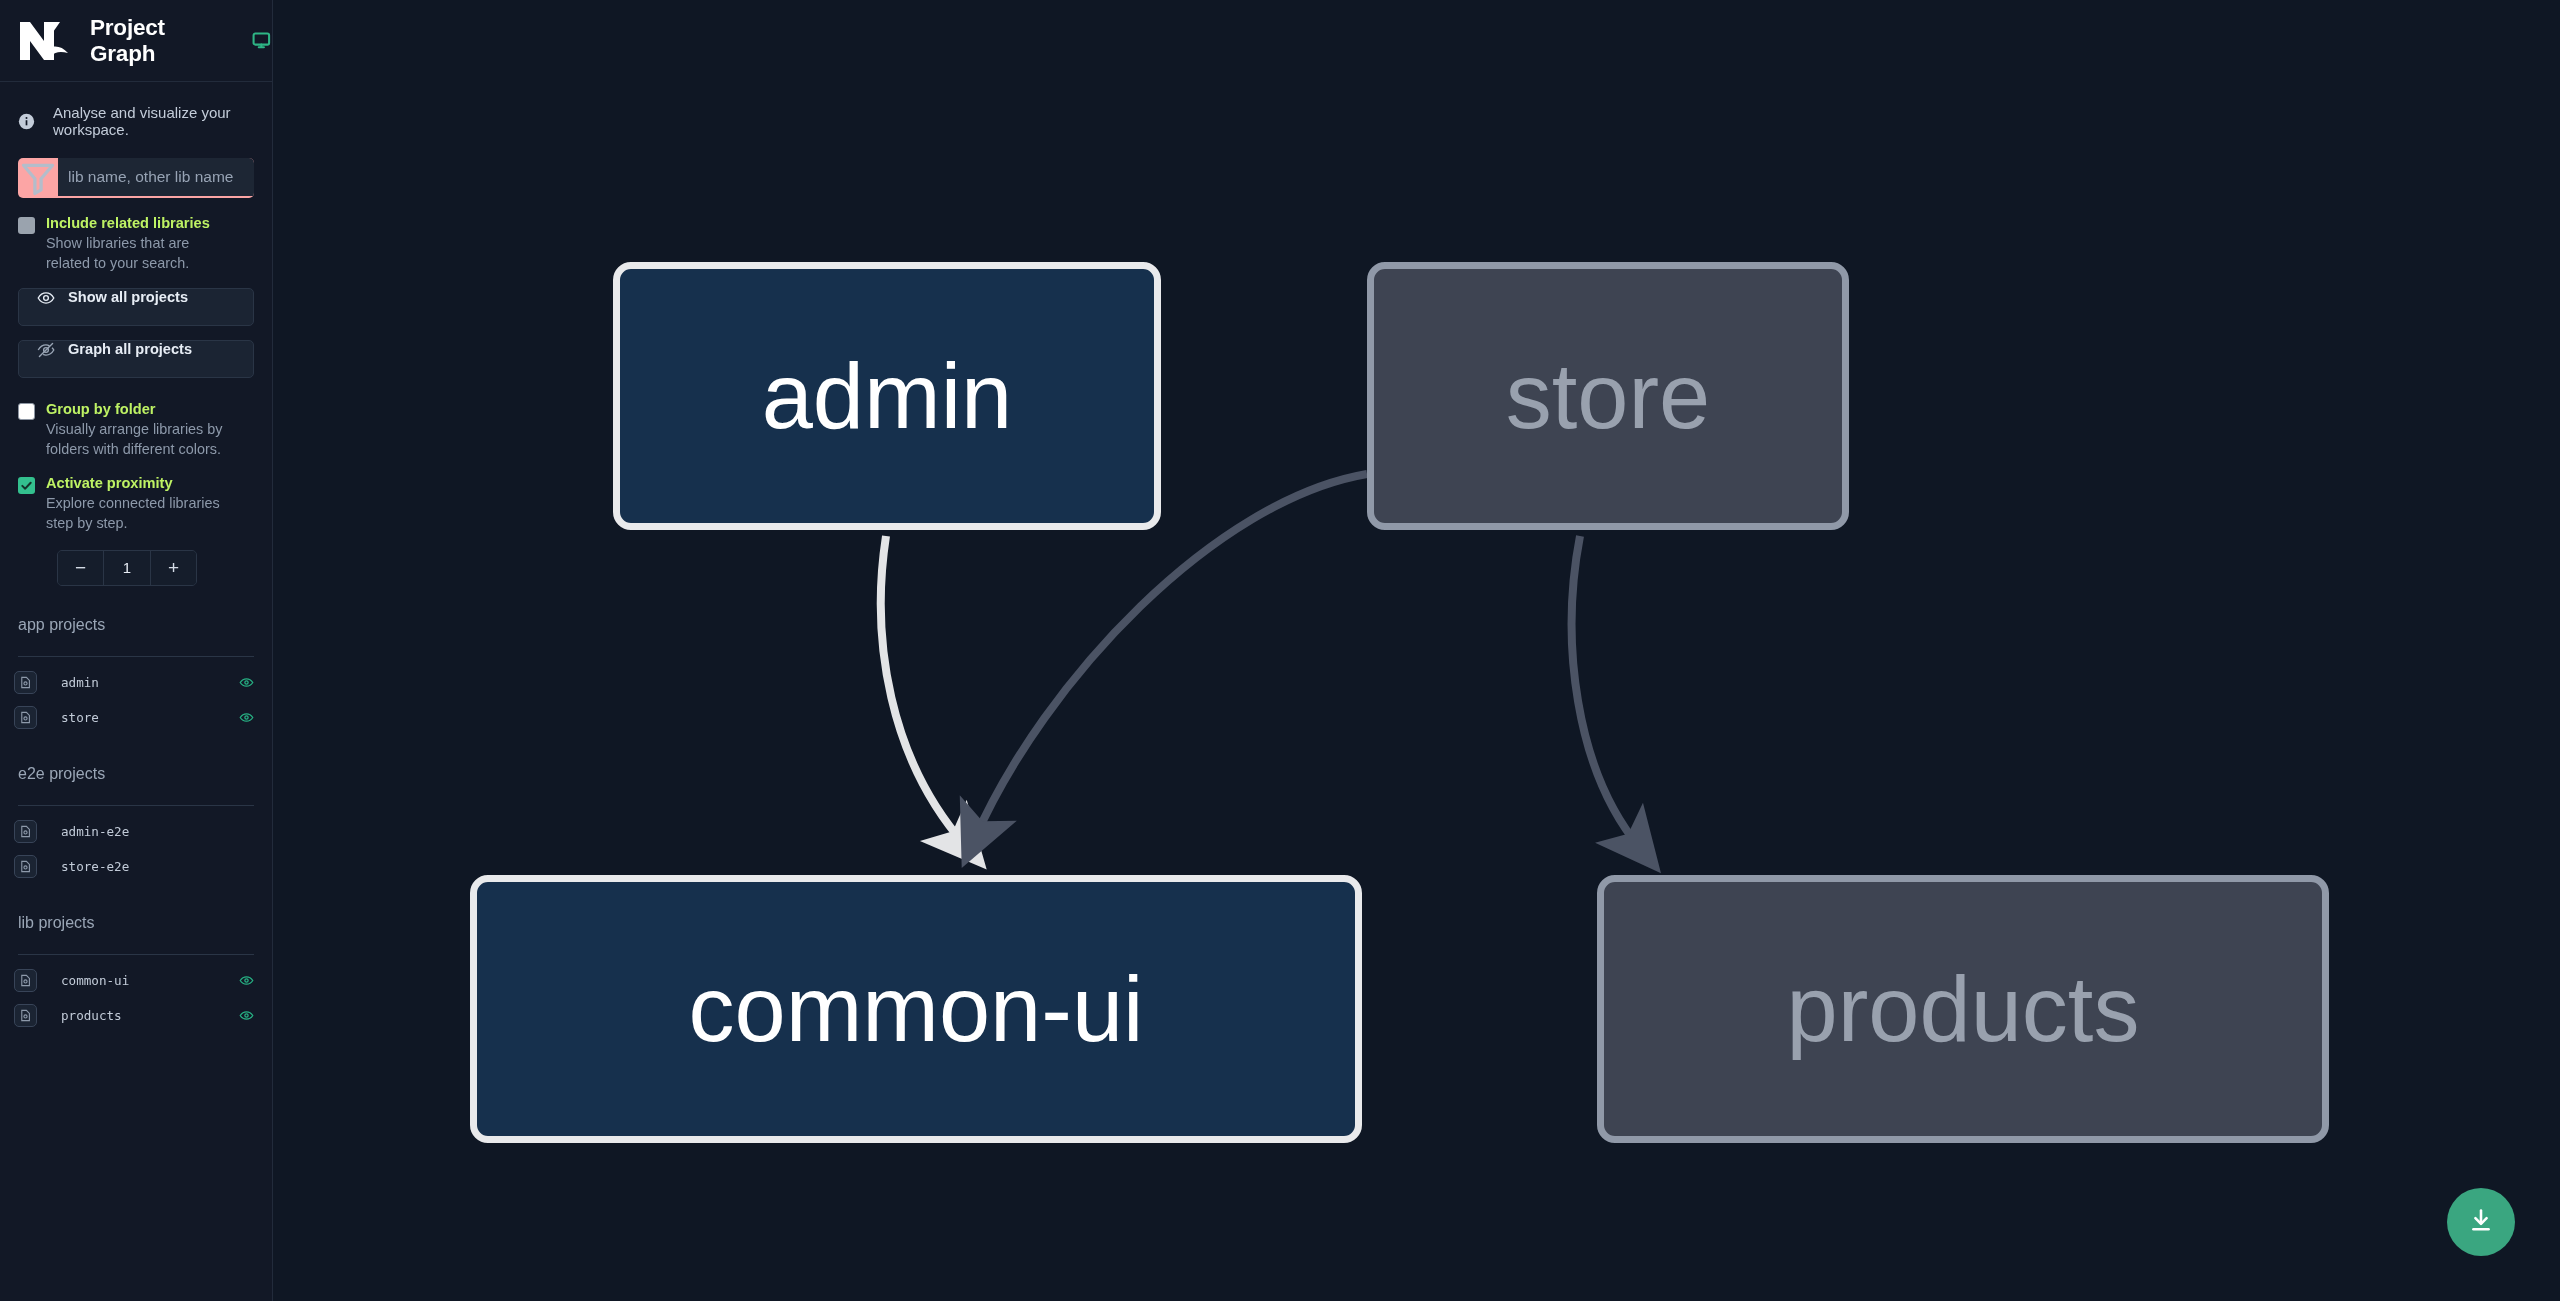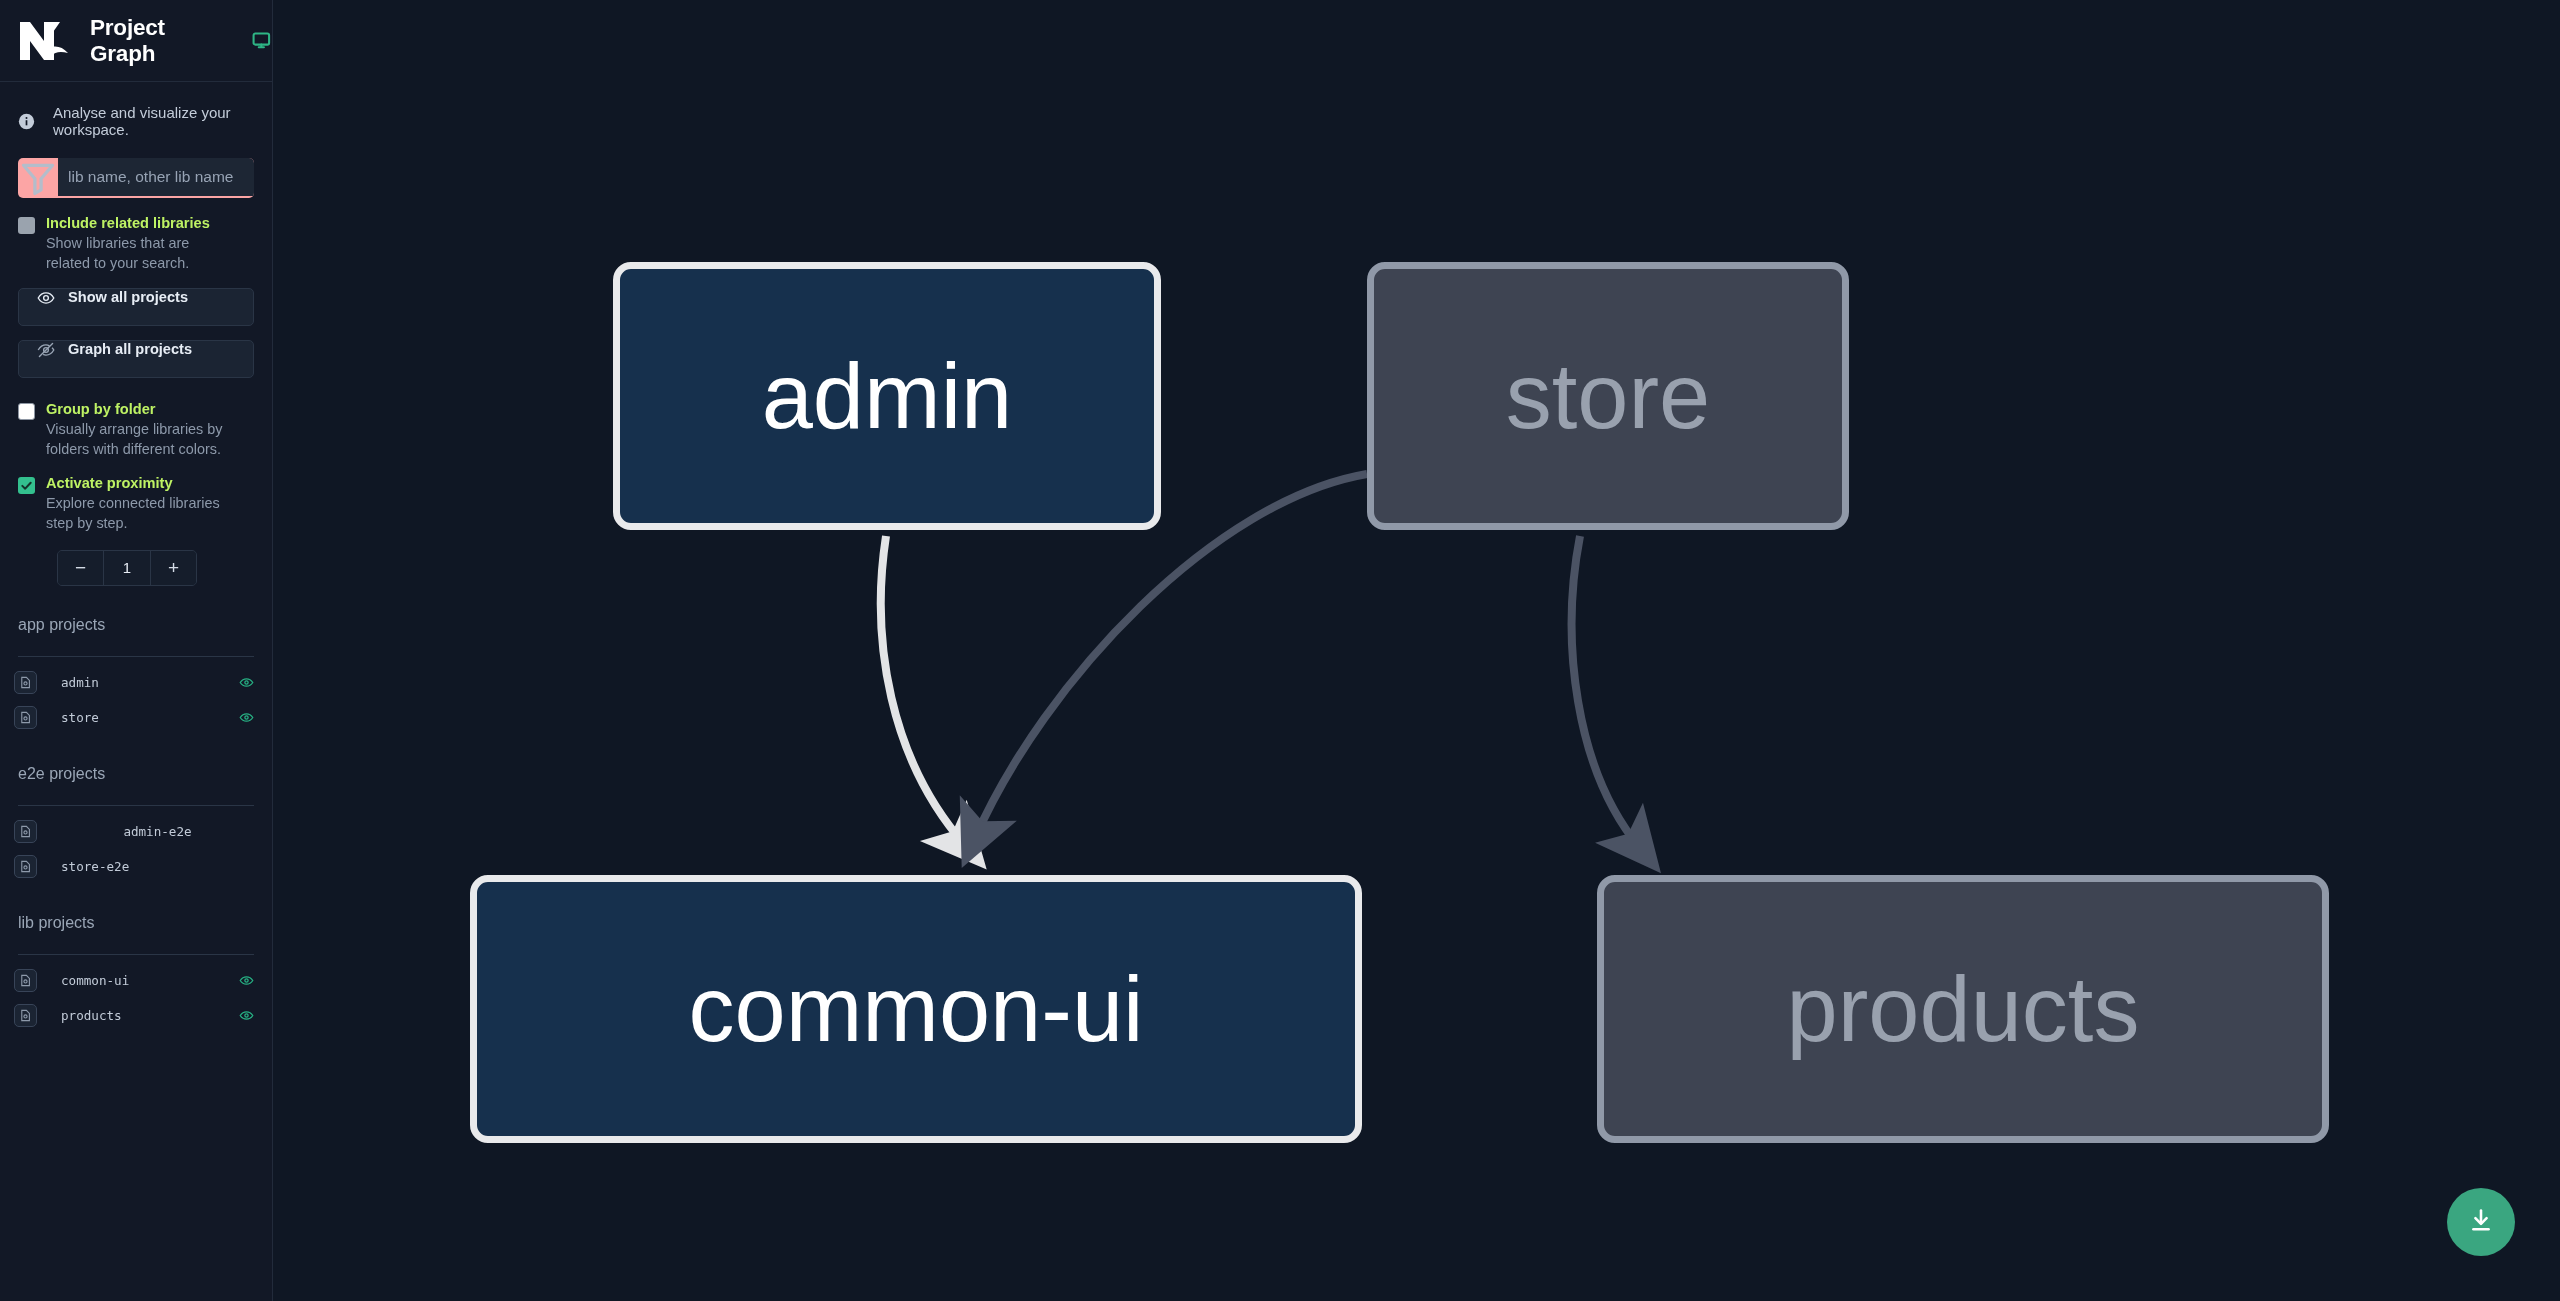--- a/index.html
+++ b/index.html
@@ -311,21 +311,21 @@
       <span class="proj-name">store</span>
       <span class="eye-on">
         <svg viewBox="0 0 22 22" fill="none" stroke="#27b083" stroke-width="1.9">
           <path d="M1.8 11S5.2 5.6 11 5.6 20.2 11 20.2 11 16.8 16.4 11 16.4 1.8 11 1.8 11z"></path>
           <circle cx="11" cy="11" r="2.4"></circle>
         </svg>
       </span>
     </div>
 
     <div class="grp-title">e2e projects</div>
-    <div class="proj-row" style="margin-top:8px;text-align:center;">
+    <div class="proj-row" style="margin-top:8px;">
       <span class="proj-ic">
         <svg viewBox="0 0 14 14" fill="none" stroke="#8e9aab" stroke-width="1.2">
           <path d="M3 1.5h5l3.2 3.2v7.8H3z"></path>
             <circle cx="7" cy="8" r="1.7"></circle>
         </svg>
       </span>
       <span class="proj-name">admin-e2e</span>
     </div>
     <div class="proj-row">
       <span class="proj-ic">

